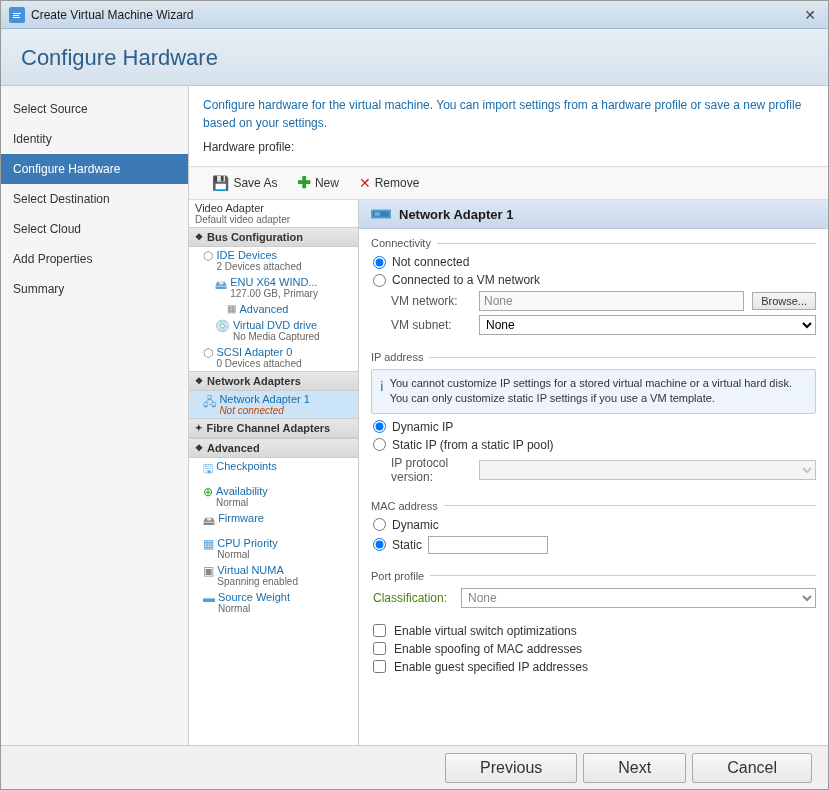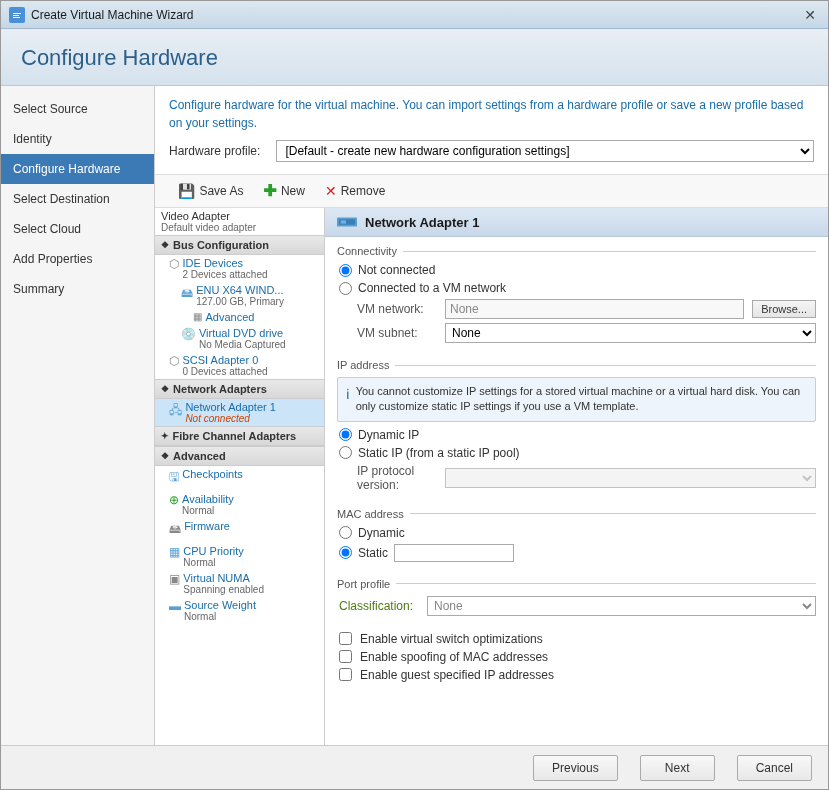--- a/index.html
+++ b/index.html
@@ -61,21 +61,21 @@
       color: #2c5f8a;
     }
 
     .content-area {
       display: flex;
       flex: 1;
       overflow: hidden;
     }
 
     .sidebar {
-      width: 154px;
+      width: 188px;
       background: #f5f5f5;
       border-right: 1px solid #ccc;
       padding: 8px 0;
     }
 
     .sidebar-item {
       padding: 8px 12px;
       cursor: pointer;
       color: #333;
       font-size: 12px;
@@ -339,29 +339,28 @@
       background: #f0f0f0;
       border-top: 1px solid #ccc;
       display: flex;
       align-items: center;
       justify-content: flex-end;
       padding: 0 16px;
       gap: 6px;
     }
 
     .footer-btn {
-      padding: 5px 18px;
+      padding: 5px 34px;
       border: 1px solid #aaa;
       background: linear-gradient(to bottom, #f8f8f8, #e8e8e8);
-      font-size: 12px;
+      font-size: 16px;
       cursor: pointer;
       color: #333;
       border-radius: 2px;
       min-width: 75px;
-      margin-left: 16px;
     }
 
     .tree-scroll-wrapper {
       position: relative;
       height: 100%;
       overflow-y: scroll;
     }
 
     .static-ip-label { color: #aaa; }
 
@@ -407,23 +406,20 @@
       <div class="sidebar-item">Add Properties</div>
       <div class="sidebar-item">Summary</div>
     </div>
 
     <div class="main-panel">
 
       <div class="main-top">
         <div class="description-text">Configure hardware for the virtual machine. You can import settings from a hardware profile or save a new profile based on your settings.</div>
         <div class="hardware-profile-row">
           <span class="hardware-profile-label">Hardware profile:</span>
-          <select class="hardware-profile-select">
-            <option>[Default - create new hardware configuration settings]</option>
-          </select>
         </div>
       </div>
 
       <div class="toolbar">
         <button class="toolbar-btn">
           <span style="color:#1a6daa; font-size:14px;">💾</span>
           <span>Save As</span>
         </button>
         <button class="toolbar-btn">
           <span style="color:#2a9e2a; font-size:16px; font-weight:bold; line-height:1;">✚</span>

